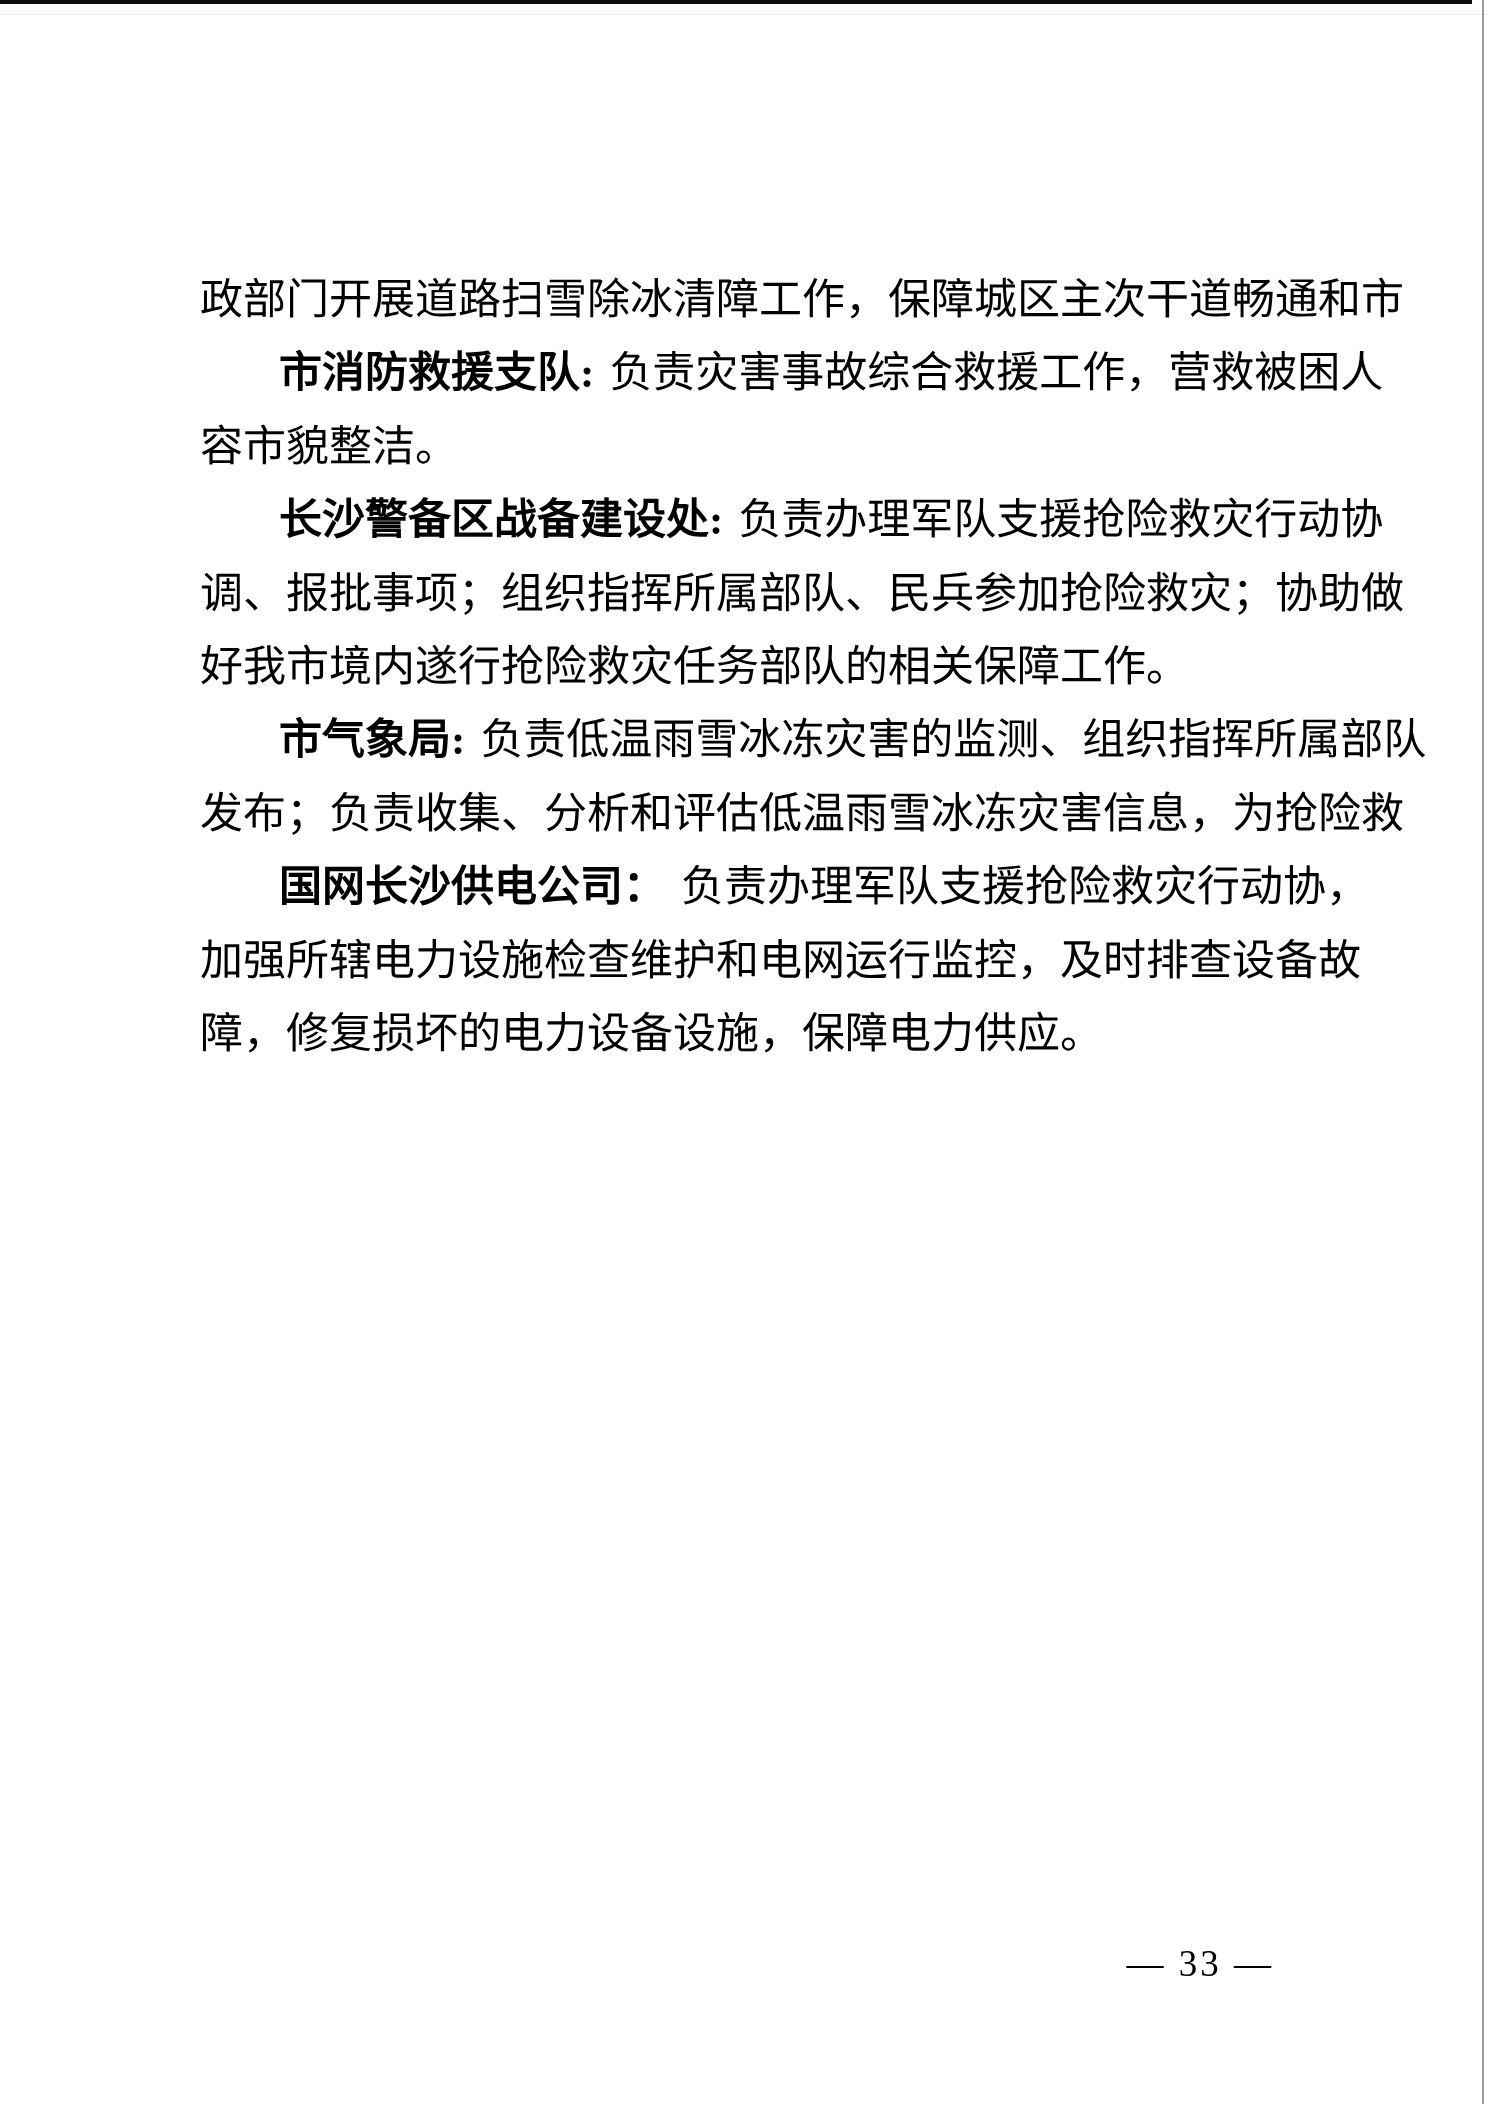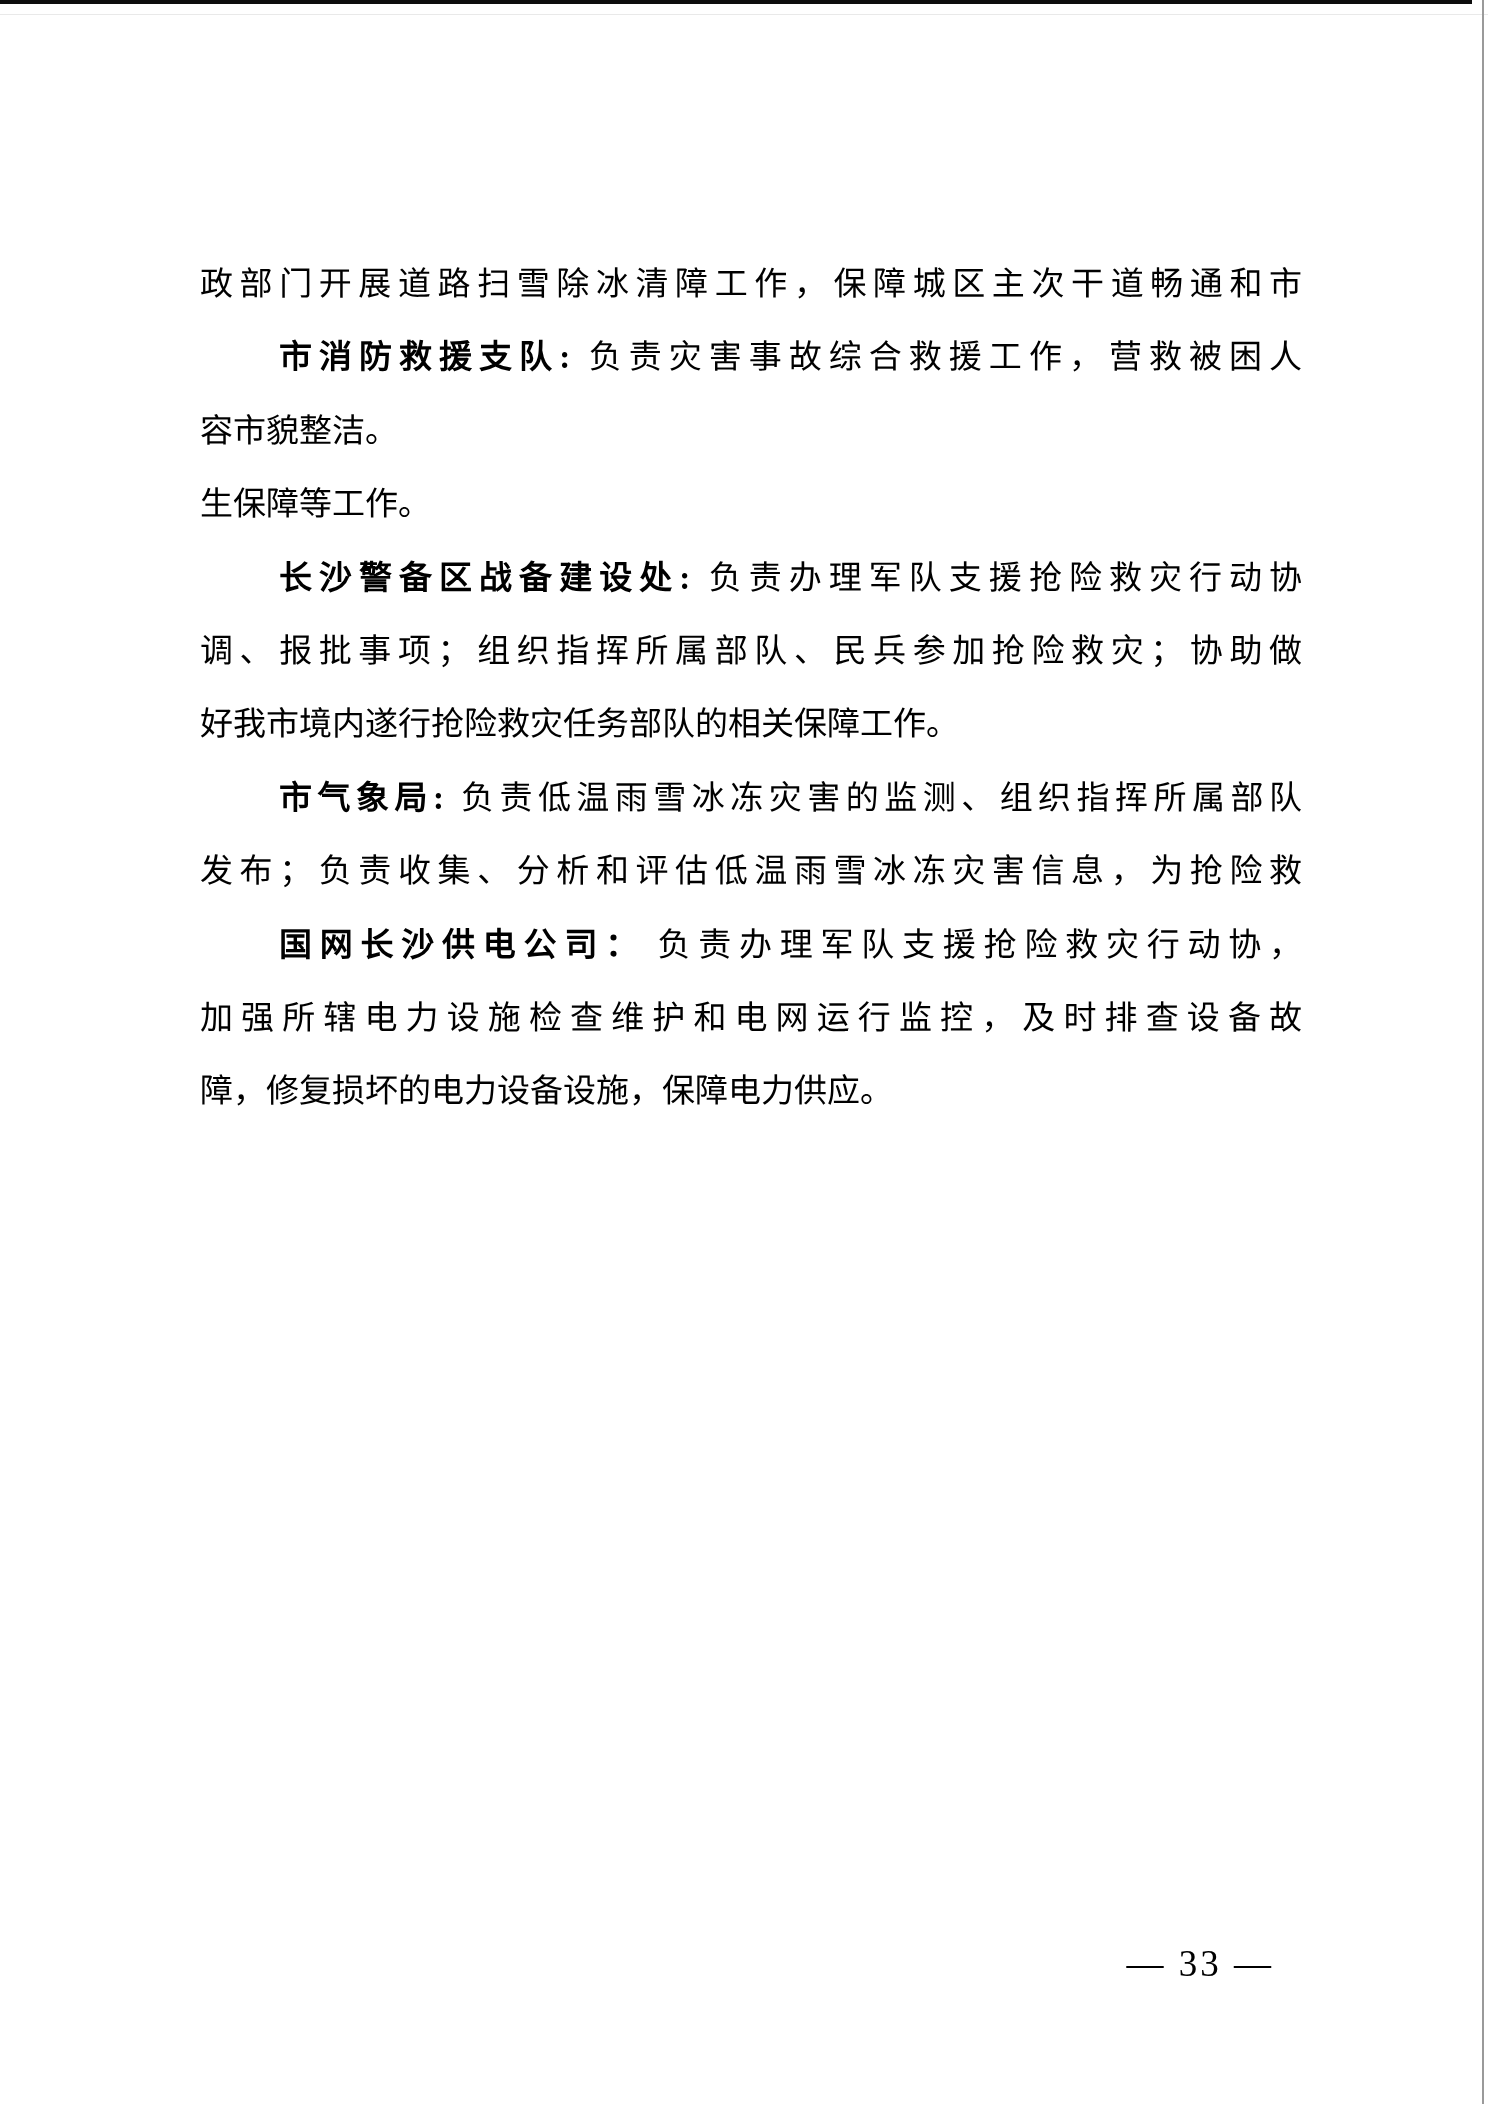--- a/index.html
+++ b/index.html
@@ -33,23 +33,23 @@
   .right-edge-line {
     position: absolute;
     top: 0;
     left: 1482px;
     width: 2px;
     height: 2104px;
   }
   .content {
     position: absolute;
     left: 200px;
-    top: 248px;
+    top: 263px;
     width: 1102px;
-    font-size: 33px;
+    font-size: 43px;
     line-height: 73.4px;
     text-align: justify;
   }
   .line {
     white-space: nowrap;
     text-align: justify;
   }
   .line.just {
     text-align-last: justify;
   }
@@ -74,21 +74,20 @@
 <body>
 
 <div class="page" style="background: rgb(255, 255, 255);">
   <div class="top-bar" style="background: rgb(13, 13, 13);"></div>
   <div class="top-faint-line" style="background: rgb(233, 233, 233);"></div>
   <div class="right-edge-line" style="background: rgb(154, 154, 154);"></div>
   <div class="content" id="doc-content">
       <div class="line just">政部门开展道路扫雪除冰清障工作，保障城区主次干道畅通和市</div>
       <div class="line indent just"><b class="org">市消防救援支队:</b><span>负责灾害事故综合救援工作，营救被困人</span></div>
       <div class="line">容市貌整洁。</div>
-      <div class="line">生保障等工作。</div>
       <div class="line indent just"><b class="org">长沙警备区战备建设处:</b><span>负责办理军队支援抢险救灾行动协</span></div>
       <div class="line just">调、报批事项；组织指挥所属部队、民兵参加抢险救灾；协助做</div>
       <div class="line">好我市境内遂行抢险救灾任务部队的相关保障工作。</div>
       <div class="line indent just"><b class="org">市气象局:</b><span>负责低温雨雪冰冻灾害的监测、组织指挥所属部队</span></div>
       <div class="line just">发布；负责收集、分析和评估低温雨雪冰冻灾害信息，为抢险救</div>
       <div class="line indent just"><b class="org">国网长沙供电公司：</b><span>负责办理军队支援抢险救灾行动协，</span></div>
       <div class="line just">加强所辖电力设施检查维护和电网运行监控，及时排查设备故</div>
       <div class="line">障，修复损坏的电力设备设施，保障电力供应。</div>
     </div>
   <div class="pagenum">— 33 —</div>

